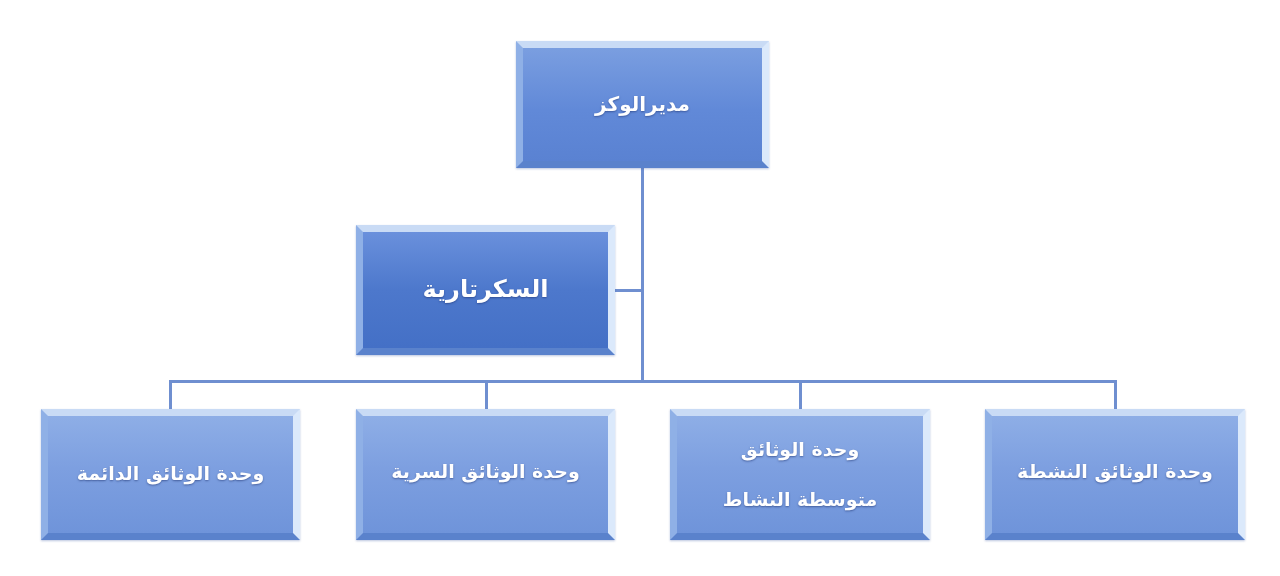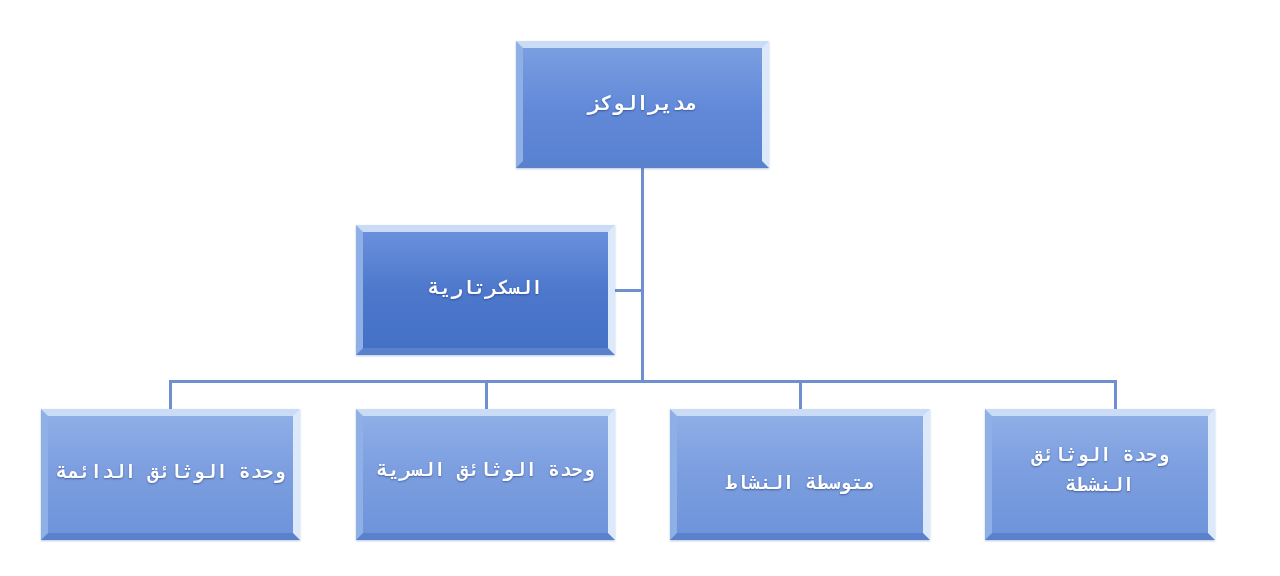--- a/index.html
+++ b/index.html
@@ -32,29 +32,28 @@
       text-shadow: 0 1px 2px rgba(30,50,110,0.55);
       border-top: 7px solid #c9dbf5;
       border-left: 7px solid #8fb0e6;
       border-right: 7px solid #dbe9fb;
       border-bottom: 7px solid #5a82cc;
       box-shadow: 0 1px 2px rgba(60,90,160,0.35);
     }
     .box .txt {
       display: block;
       line-height: 1.55;
-      font-family: Liberation Mono, monospace;
     }
     .box.top {
       background: linear-gradient(to bottom, #7a9ee0 0%, #6189d8 55%, #5a82d2 100%);
       font-size: 20px;
     }
     .box.sec {
       background: linear-gradient(to bottom, #6a90dc 0%, #4d78cc 50%, #4470c6 100%);
-      font-size: 19px;
+      font-size: 24px;
     }
     .box.unit {
       background: linear-gradient(to bottom, #8eaee6 0%, #7d9fe0 45%, #6f94da 100%);
       font-size: 19px;
     }
   </style>
 </head>
 <body>
 
 <div class="line" style="left:641px; top:168px; width:3px; height:214px;"></div>
@@ -75,18 +74,19 @@
 
 <div class="box unit" style="left:41px; top:409px; width:259px; height:131px; padding-bottom:2px;">
   <span class="txt">وحدة الوثائق الدائمة</span>
 </div>
 
 <div class="box unit" style="left:356px; top:409px; width:259px; height:131px; padding-bottom:6px;">
   <span class="txt">وحدة الوثائق السرية</span>
 </div>
 
 <div class="box unit" style="left:670px; top:409px; width:260px; height:131px;">
+  <span class="txt">وحدة الوثائق</span>
   <span class="txt" style="margin-top:20px;">متوسطة النشاط</span>
 </div>
 
-<div class="box unit" style="left:985px; top:409px; width:230px; height:131px; padding-bottom:6px;text-align:center;">
+<div class="box unit" style="left:985px; top:409px; width:260px; height:131px; padding-bottom:6px;text-align:center;">
   <span class="txt">وحدة الوثائق النشطة</span>
 </div>
 
 </body></html>

